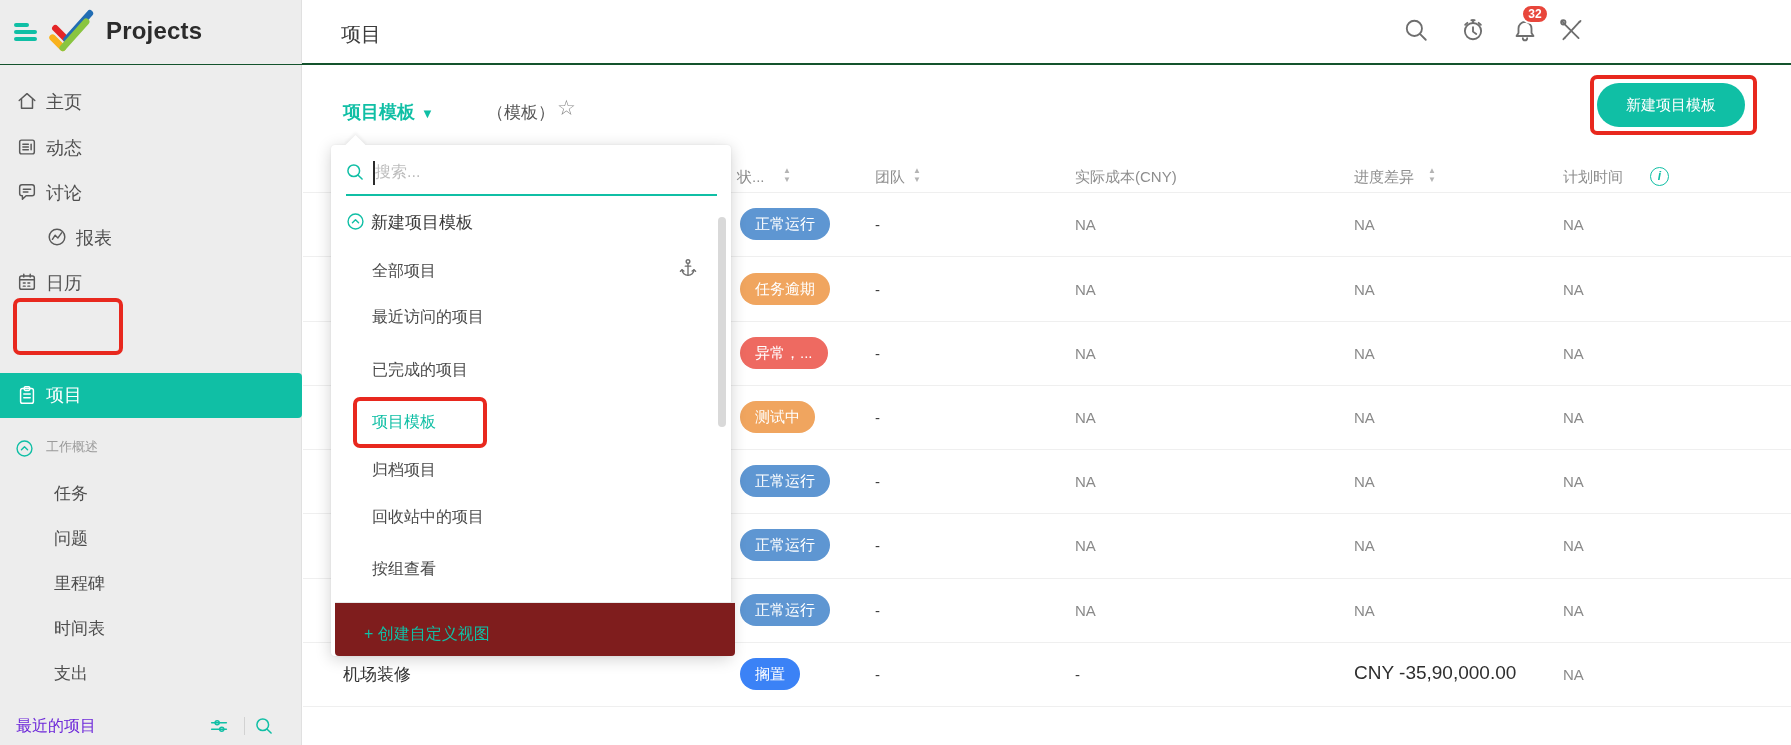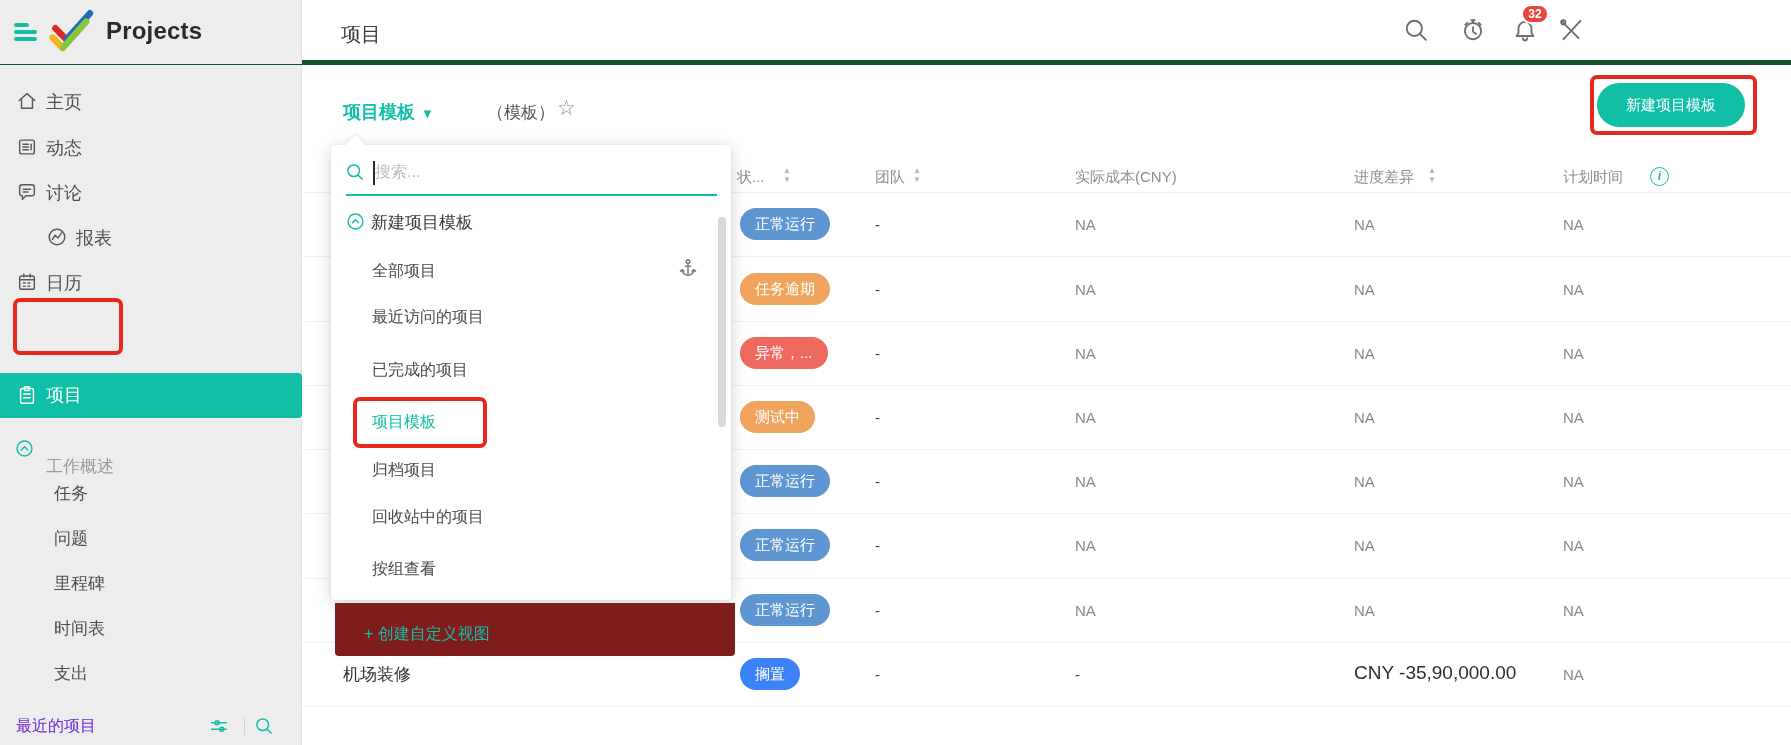--- a/index.html
+++ b/index.html
@@ -2,21 +2,21 @@
 <html><head>
 <meta charset="utf-8">
 <style>
   * { box-sizing: border-box; margin: 0; padding: 0; }
   html,body { width:1791px; height:745px; overflow:hidden; background:#fff;
     font-family:"Liberation Sans","DejaVu Sans",sans-serif; color:#444; }
   .abs { position:absolute; }
   svg { display:block; }
 
   
-  #topbar { position:absolute; left:0; top:0; width:1791px; height:65px; background:#fff; border-bottom:5px solid #14532d; z-index:6; }
+  #topbar { position:absolute; left:0; top:0; width:1791px; height:65px; background:#fff; border-bottom:2px solid #14532d; z-index:6; }
   #topbar-left { position:absolute; left:0; top:0; width:302px; height:64px; background:#ededed; border-right:1px solid #e0e0e0; }
   #hamburger { position:absolute; left:14px; top:23px; width:24px; height:19px; cursor:pointer; }
   #hamburger span { position:absolute; left:0; height:3.5px; border-radius:2px; background:#10bfa5; }
   #hamburger .b1 { top:0; width:15px; }
   #hamburger .b2 { top:7px; width:23px; }
   #hamburger .b3 { top:14px; width:23px; }
   #logo { position:absolute; left:46px; top:7px; }
   #app-name { position:absolute; left:106px; top:17px; font-size:24px; font-weight:700; color:#2b2b2b; letter-spacing:.2px; }
   #page-title { position:absolute; left:341px; top:21px; font-size:20px; color:#3c3c3c; }
   .top-ic { position:absolute; top:17px; width:26px; height:26px; color:#6e6e6e; cursor:pointer; }
@@ -26,21 +26,21 @@
   #sidebar { position:absolute; left:0; top:65px; width:302px; height:680px; background:#ededed; border-right:1px solid #e0e0e0; z-index:2; }
   .side-item { position:absolute; left:0; width:302px; height:30px; cursor:pointer; color:#4f4f4f; }
   .side-item .ic { position:absolute; left:16px; top:3px; width:22px; height:22px; color:#5a5a5a; }
   .side-item .lb { position:absolute; left:46px; top:3px; font-size:18px; }
   #item-projects { top:308px; height:45px; background:#10bfa5; border-radius:0 4px 4px 0; color:#fff; }
   #item-projects .ic { top:11px; color:#fff; }
   #item-projects .lb { top:10px; }
   .side-sub { position:absolute; left:54px; font-size:17px; color:#4d4d4d; cursor:pointer; }
   #work-overview { position:absolute; left:0; top:371px; width:302px; height:28px; color:#9a9a9a; cursor:pointer; }
   #work-overview .ic { position:absolute; left:14px; top:2px; width:21px; height:21px; color:#10bfa5; }
-  #work-overview .lb { position:absolute; left:46px; top:19px; font-size:17px; }
+  #work-overview .lb { position:absolute; left:46px; top:2px; font-size:13px; }
   #recent-label { position:absolute; left:16px; top:651px; font-size:16px; color:#6d28d9; }
   #recent-tools { position:absolute; left:208px; top:650px; width:80px; height:22px; }
   #recent-divider { position:absolute; left:36px; top:2px; width:1px; height:18px; background:#d2d2d2; }
 
   
   #view-trigger { position:absolute; left:343px; top:100px; font-size:18px; font-weight:600; color:#10bfa5; cursor:pointer; z-index:3; }
   #view-caret { color:#10bfa5; font-size:13px; margin-left:6px; }
   #view-suffix { position:absolute; left:487px; top:101px; font-size:17px; color:#555; z-index:3; }
   #fav-star { position:absolute; left:557px; top:96px; font-size:21px; color:#8a8a8a; cursor:pointer; z-index:3; }
   #new-btn { position:absolute; left:1597px; top:83px; width:148px; height:44px; background:#10bfa5; border:none; border-radius:22px; color:#fff; font-size:15px; font-family:inherit; cursor:pointer; z-index:3; }
@@ -59,21 +59,21 @@
   .cell { position:absolute; top:8px; font-size:15px; color:#8a8a8a; white-space:nowrap; }
   .c-team { left:875px; color:#3f3f3f; }
   .c-cost { left:1075px; }
   .c-var  { left:1354px; }
   .c-plan { left:1563px; }
   .c-name { left:343px; top:5px; font-size:17px; color:#333; cursor:pointer; }
   .money  { color:#2e2e2e; font-size:19px; top:4px; }
   .dark   { color:#3f3f3f; }
 
   
-  #dropdown { position:absolute; left:331px; top:145px; width:400px; height:455px; background:#fff; border-radius:4px; box-shadow:0 3px 16px rgba(0,0,0,.18), 0 0 2px rgba(0,0,0,.08); z-index:5; }
+  #dropdown { position:absolute; left:331px; top:145px; width:400px; height:511px; background:#fff; border-radius:4px; box-shadow:0 3px 16px rgba(0,0,0,.18), 0 0 2px rgba(0,0,0,.08); z-index:5; }
   #dd-caret { position:absolute; left:17px; top:-7px; width:15px; height:15px; background:#fff; transform:rotate(45deg); box-shadow:-2px -2px 3px rgba(0,0,0,.05); }
   #dd-search-ic { position:absolute; left:14px; top:17px; width:20px; height:20px; color:#10bfa5; }
   #dd-input { position:absolute; left:44px; top:12px; width:320px; height:30px; border:none; outline:none; font-size:16px; font-family:inherit; color:#444; background:transparent; }
   #dd-input::placeholder { color:#bdbdbd; }
   #dd-cursor { position:absolute; left:42px; top:16px; width:1.5px; height:24px; background:#2b2b2b; }
   #dd-underline { position:absolute; left:15px; top:49px; width:371px; height:2px; background:#10bfa5; }
   #dd-section { position:absolute; left:0; top:64px; width:400px; height:26px; cursor:pointer; }
   #dd-section .ic { position:absolute; left:14px; top:2px; width:21px; height:21px; color:#10bfa5; }
   #dd-section .lb { position:absolute; left:40px; top:2px; font-size:17px; color:#3a3a3a; }
   .dd-item { position:absolute; left:0; width:385px; height:24px; padding-left:41px; font-size:16px; color:#4a4a4a; cursor:pointer; white-space:nowrap; }

